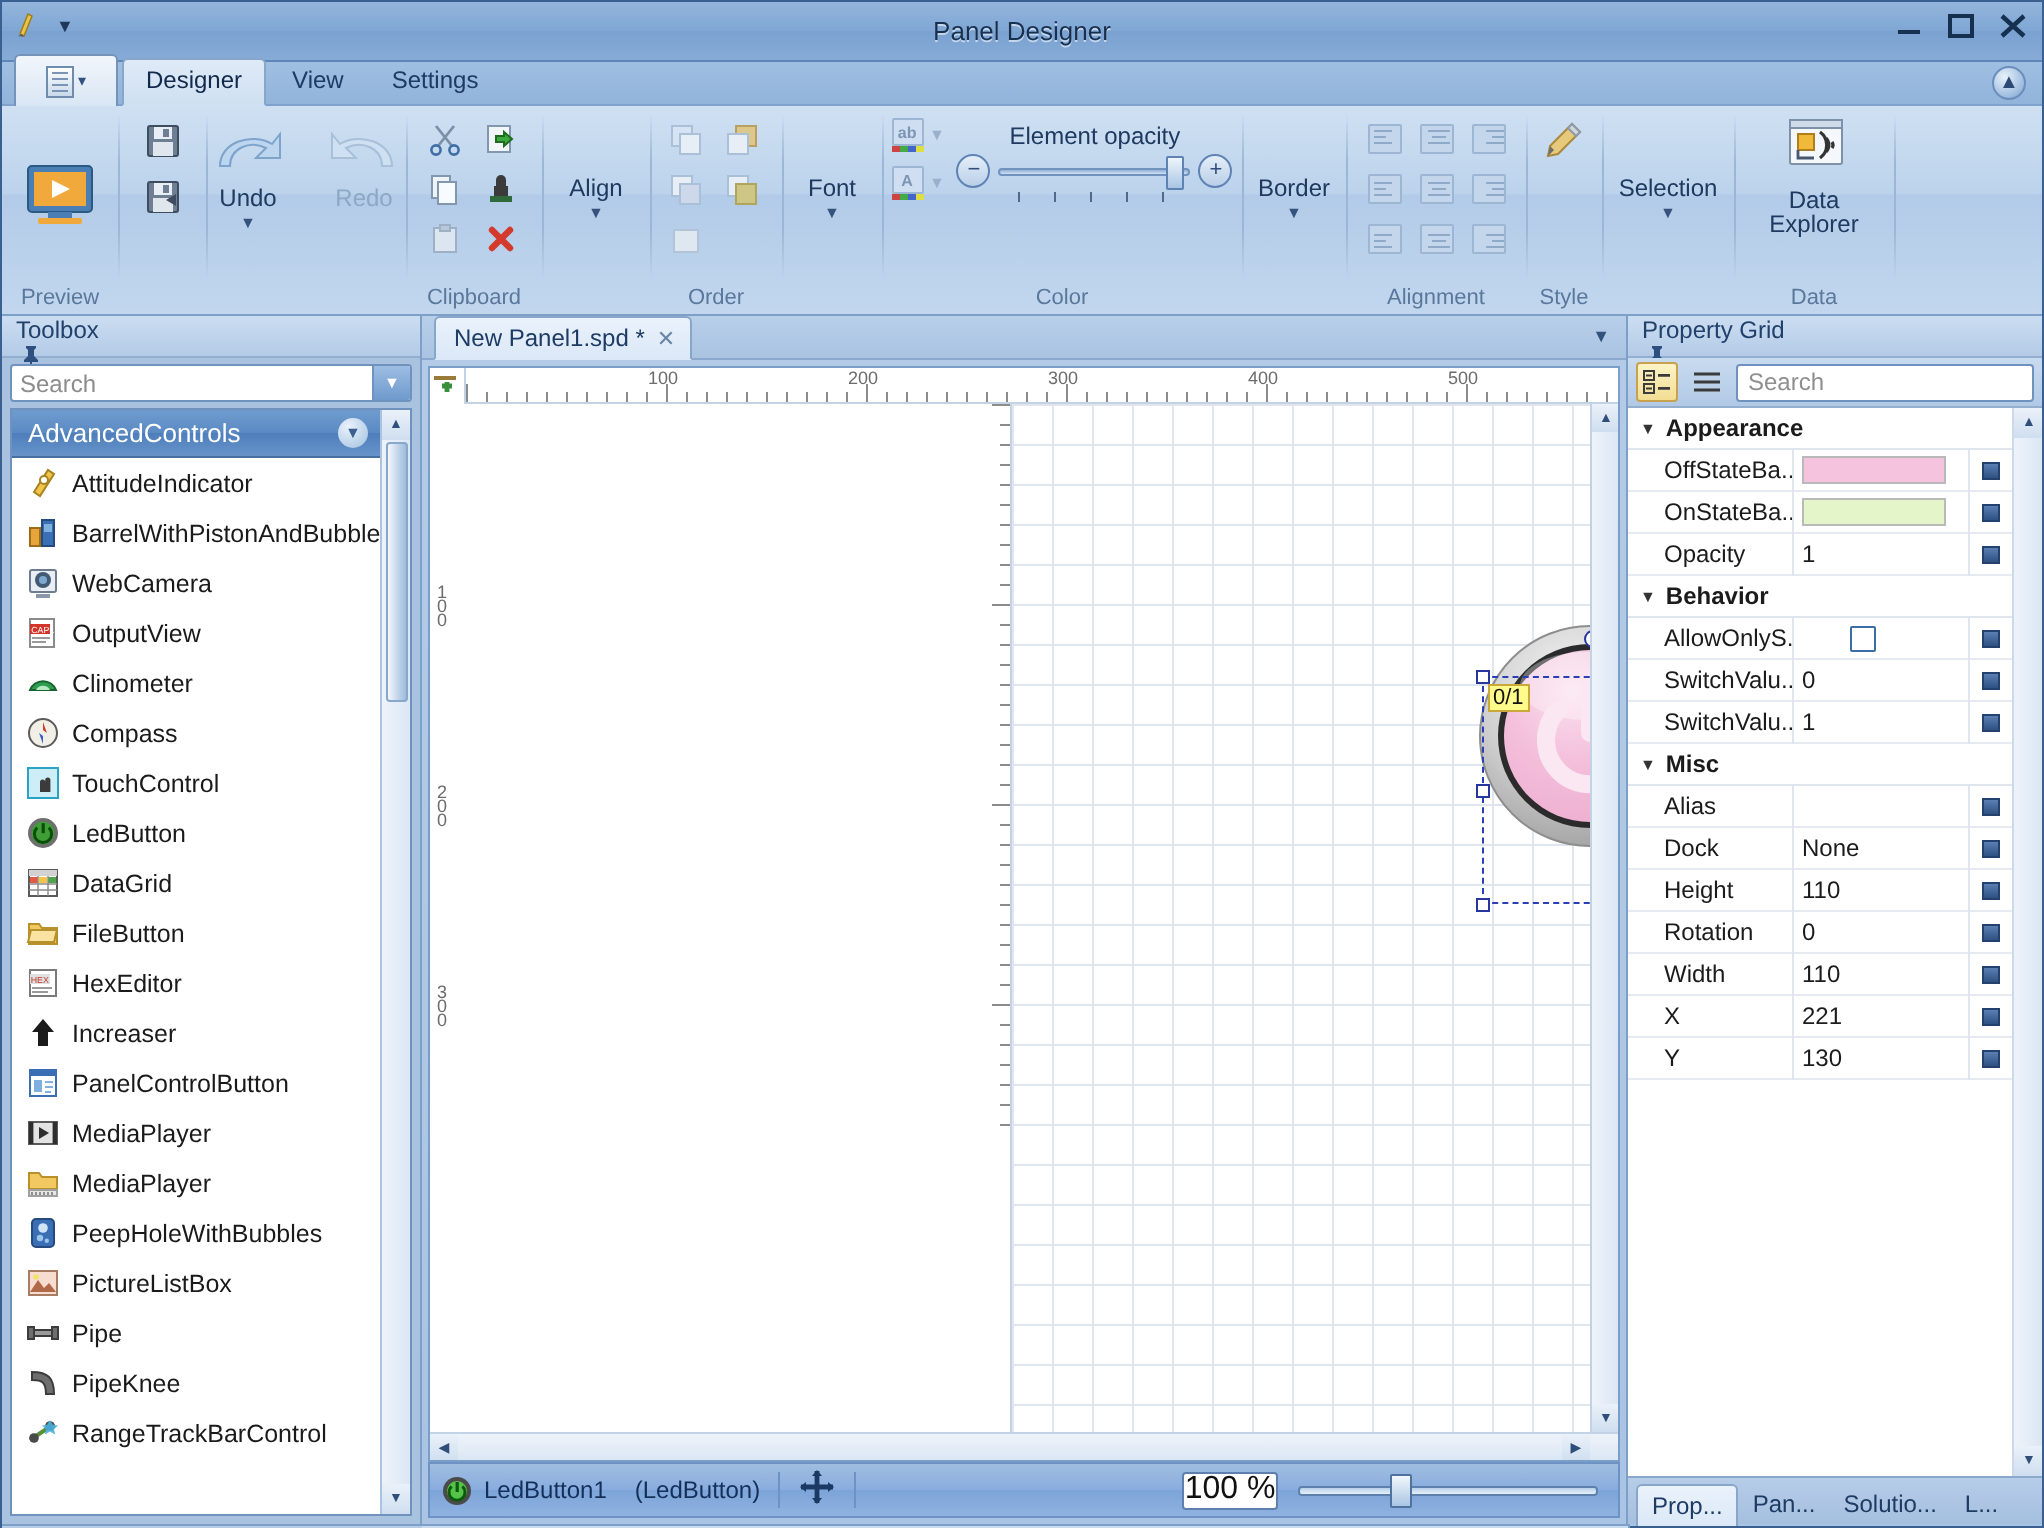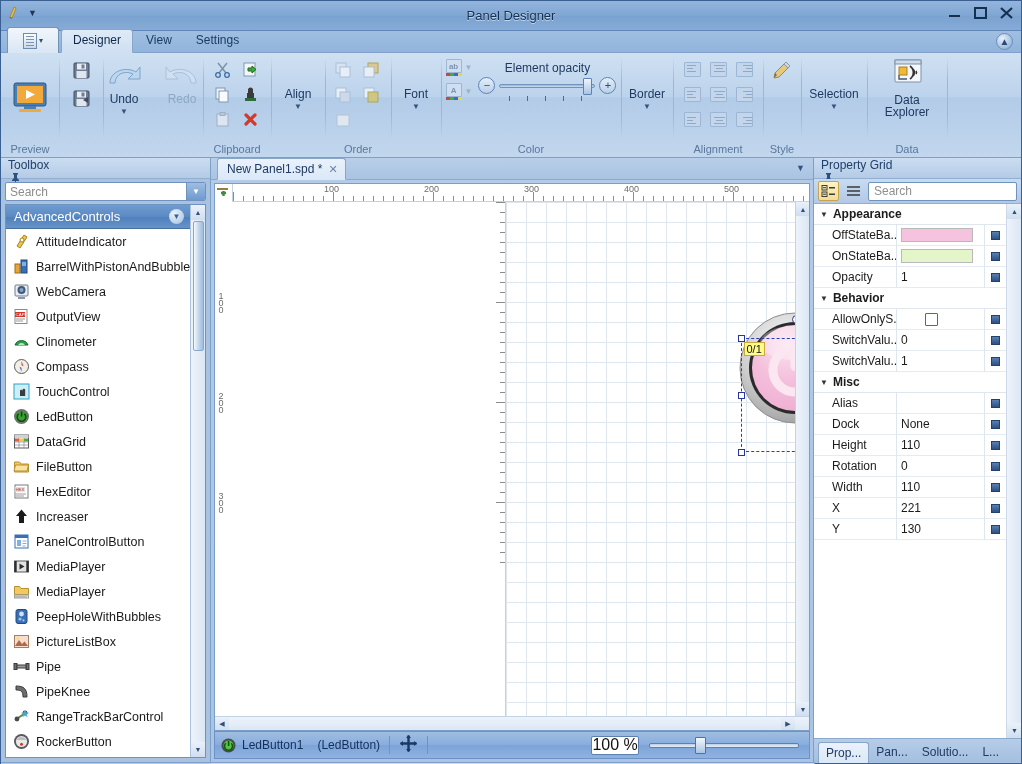--- a/index.html
+++ b/index.html
@@ -850,29 +850,20 @@
                 <span>PipeKnee</span>
               </div>
               <div class="tb-item">
                 <span class="tb-ico"><svg width="17" height="17" viewBox="0 0 17 17">
                     <path d="M2 12 L14 4" stroke="#5a8f3a" stroke-width="2"></path>
                     <circle cx="4" cy="11" r="2.4" fill="#4a4a4a"></circle>
                     <circle cx="12" cy="5" r="2.4" fill="#4a4a4a"></circle>
                     <path d="M12 2 l1.4 2.4 l2.6 .4 l-2 1.8 l.6 2.6 l-2.6 -1.4 l-2.6 1.4 l.6 -2.6 l-2 -1.8 l2.6 -.4 z" fill="#49b0e0" opacity="0.9"></path>
                   </svg></span>
                 <span>RangeTrackBarControl</span>
-              </div>
-              <div class="tb-item">
-                <span class="tb-ico"><svg width="17" height="17" viewBox="0 0 17 17">
-                    <circle cx="8.5" cy="8.5" r="7.5" fill="#5a5a5a"></circle>
-                    <circle cx="8.5" cy="8.5" r="5.6" fill="#e9e9e9"></circle>
-                    <path d="M3.6 7 A5.6 5.6 0 0 1 13.4 7 Z" fill="#bdbdbd"></path>
-                    <circle cx="8.5" cy="11.2" r="1.5" fill="#d03a2c"></circle>
-                  </svg></span>
-                <span>RockerButton</span>
               </div>
             </div>
         </div>
         <div class="tb-scroll">
           <span class="sb-arrow">▲</span>
           <span class="sb-thumb" style="height:130px"></span>
           <span class="sb-space"></span>
           <span class="sb-arrow">▼</span>
         </div>
       </div>

